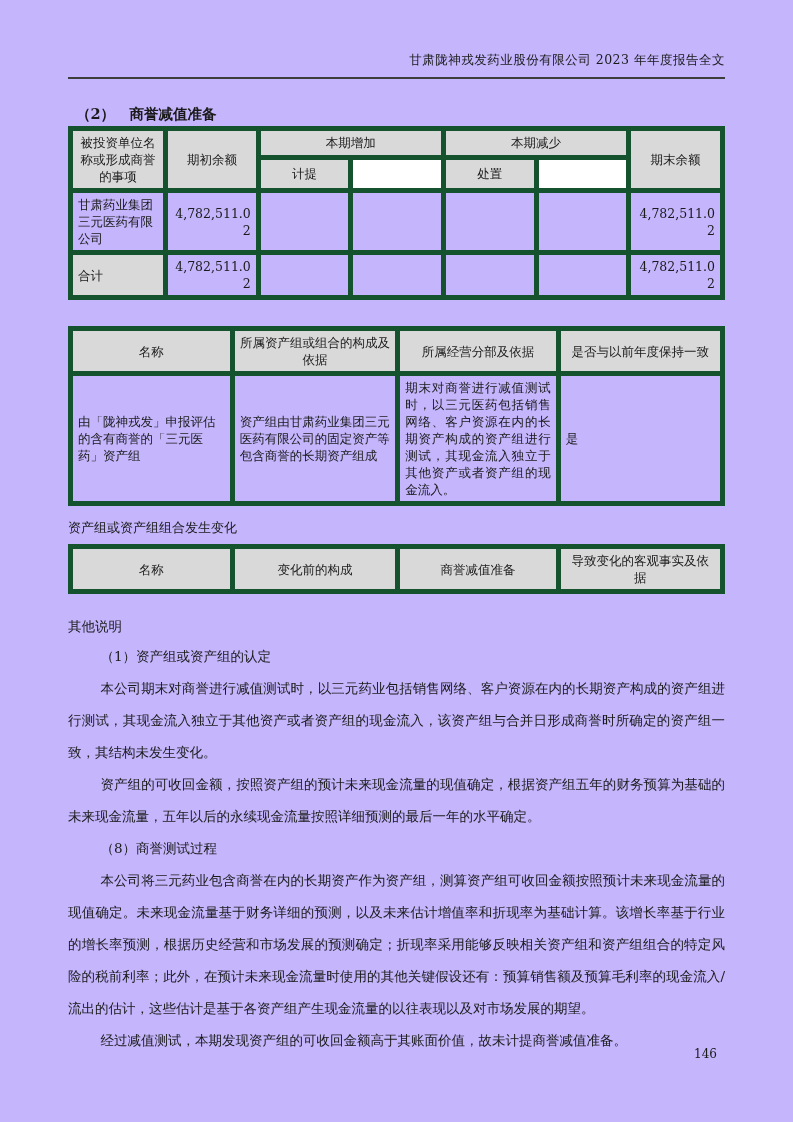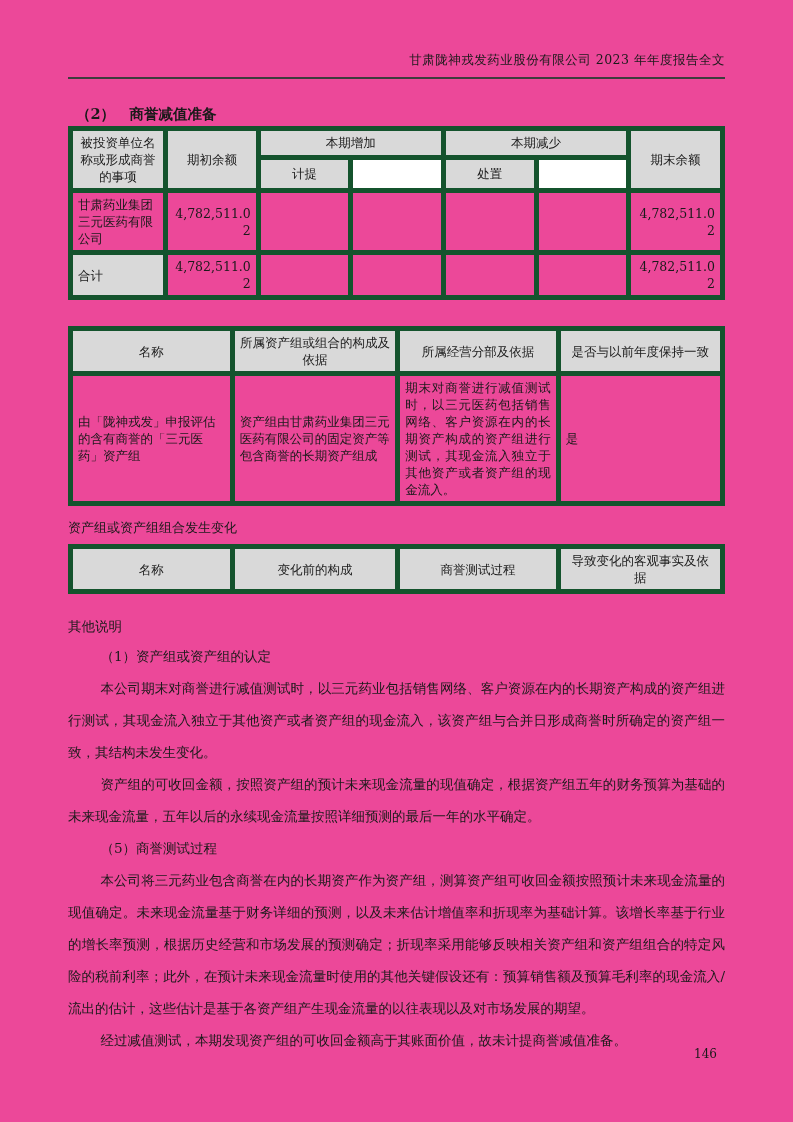--- a/index.html
+++ b/index.html
@@ -1,17 +1,17 @@
 <!DOCTYPE html>
 <html><head>
 <meta charset="utf-8">
 <style>
   html,body{margin:0;padding:0;background:#888;}
   .page{
-    width:793px;height:1122px;background:#ec4899;margin:0 auto;
+    width:793px;height:1122px;background:#c4b5fd;margin:0 auto;
     position:relative;box-sizing:border-box;
     font-family:"DejaVu Serif","Liberation Serif",serif;
     color:#1a1a1a;
   }
   .content{padding:52px 68px 0 68px;box-sizing:border-box;}
   .report-title{font-size:12.5px;text-align:right;padding-bottom:8px;letter-spacing:0.5px;}
   .rule{height:2px;background:#3d3d3d;}
   .sec-heading{margin:26px 0 0 8px;font-size:14.5px;font-weight:bold;}
   .unit-line{margin:20px 0 5px 0;text-align:right;font-size:12.5px;}
   table{width:100%;border-collapse:collapse;table-layout:fixed;font-size:12.5px;}
@@ -126,33 +126,33 @@
       <colgroup>
         <col style="width:24.8%">
           <col style="width:25.4%">
           <col style="width:24.6%">
           <col style="width:25.2%">
       </colgroup>
       <tbody>
         <tr>
           <th class="g center">名称</th>
           <th class="g center">变化前的构成</th>
-          <th class="g center">商誉测试过程</th>
+          <th class="g center">商誉减值准备</th>
           <th class="g center">导致变化的客观事实及依据</th>
         </tr>
       </tbody>
     </table>
 
     <div class="other-note">其他说明</div>
 
     <div class="paras">
       <p>（1）资产组或资产组的认定</p>
       <p>本公司期末对商誉进行减值测试时，以三元药业包括销售网络、客户资源在内的长期资产构成的资产组进行测试，其现金流入独立于其他资产或者资产组的现金流入，该资产组与合并日形成商誉时所确定的资产组一致，其结构未发生变化。</p>
       <p>资产组的可收回金额，按照资产组的预计未来现金流量的现值确定，根据资产组五年的财务预算为基础的未来现金流量，五年以后的永续现金流量按照详细预测的最后一年的水平确定。</p>
-      <p>（5）商誉测试过程</p>
+      <p>（8）商誉测试过程</p>
       <p>本公司将三元药业包含商誉在内的长期资产作为资产组，测算资产组可收回金额按照预计未来现金流量的现值确定。未来现金流量基于财务详细的预测，以及未来估计增值率和折现率为基础计算。该增长率基于行业的增长率预测，根据历史经营和市场发展的预测确定；折现率采用能够反映相关资产组和资产组组合的特定风险的税前利率；此外，在预计未来现金流量时使用的其他关键假设还有：预算销售额及预算毛利率的现金流入/流出的估计，这些估计是基于各资产组产生现金流量的以往表现以及对市场发展的期望。</p>
       <p>经过减值测试，本期发现资产组的可收回金额高于其账面价值，故未计提商誉减值准备。</p>
     </div>
 
   </div>
 
   <div class="page-number">146</div>
 </div>
 
 </body></html>

